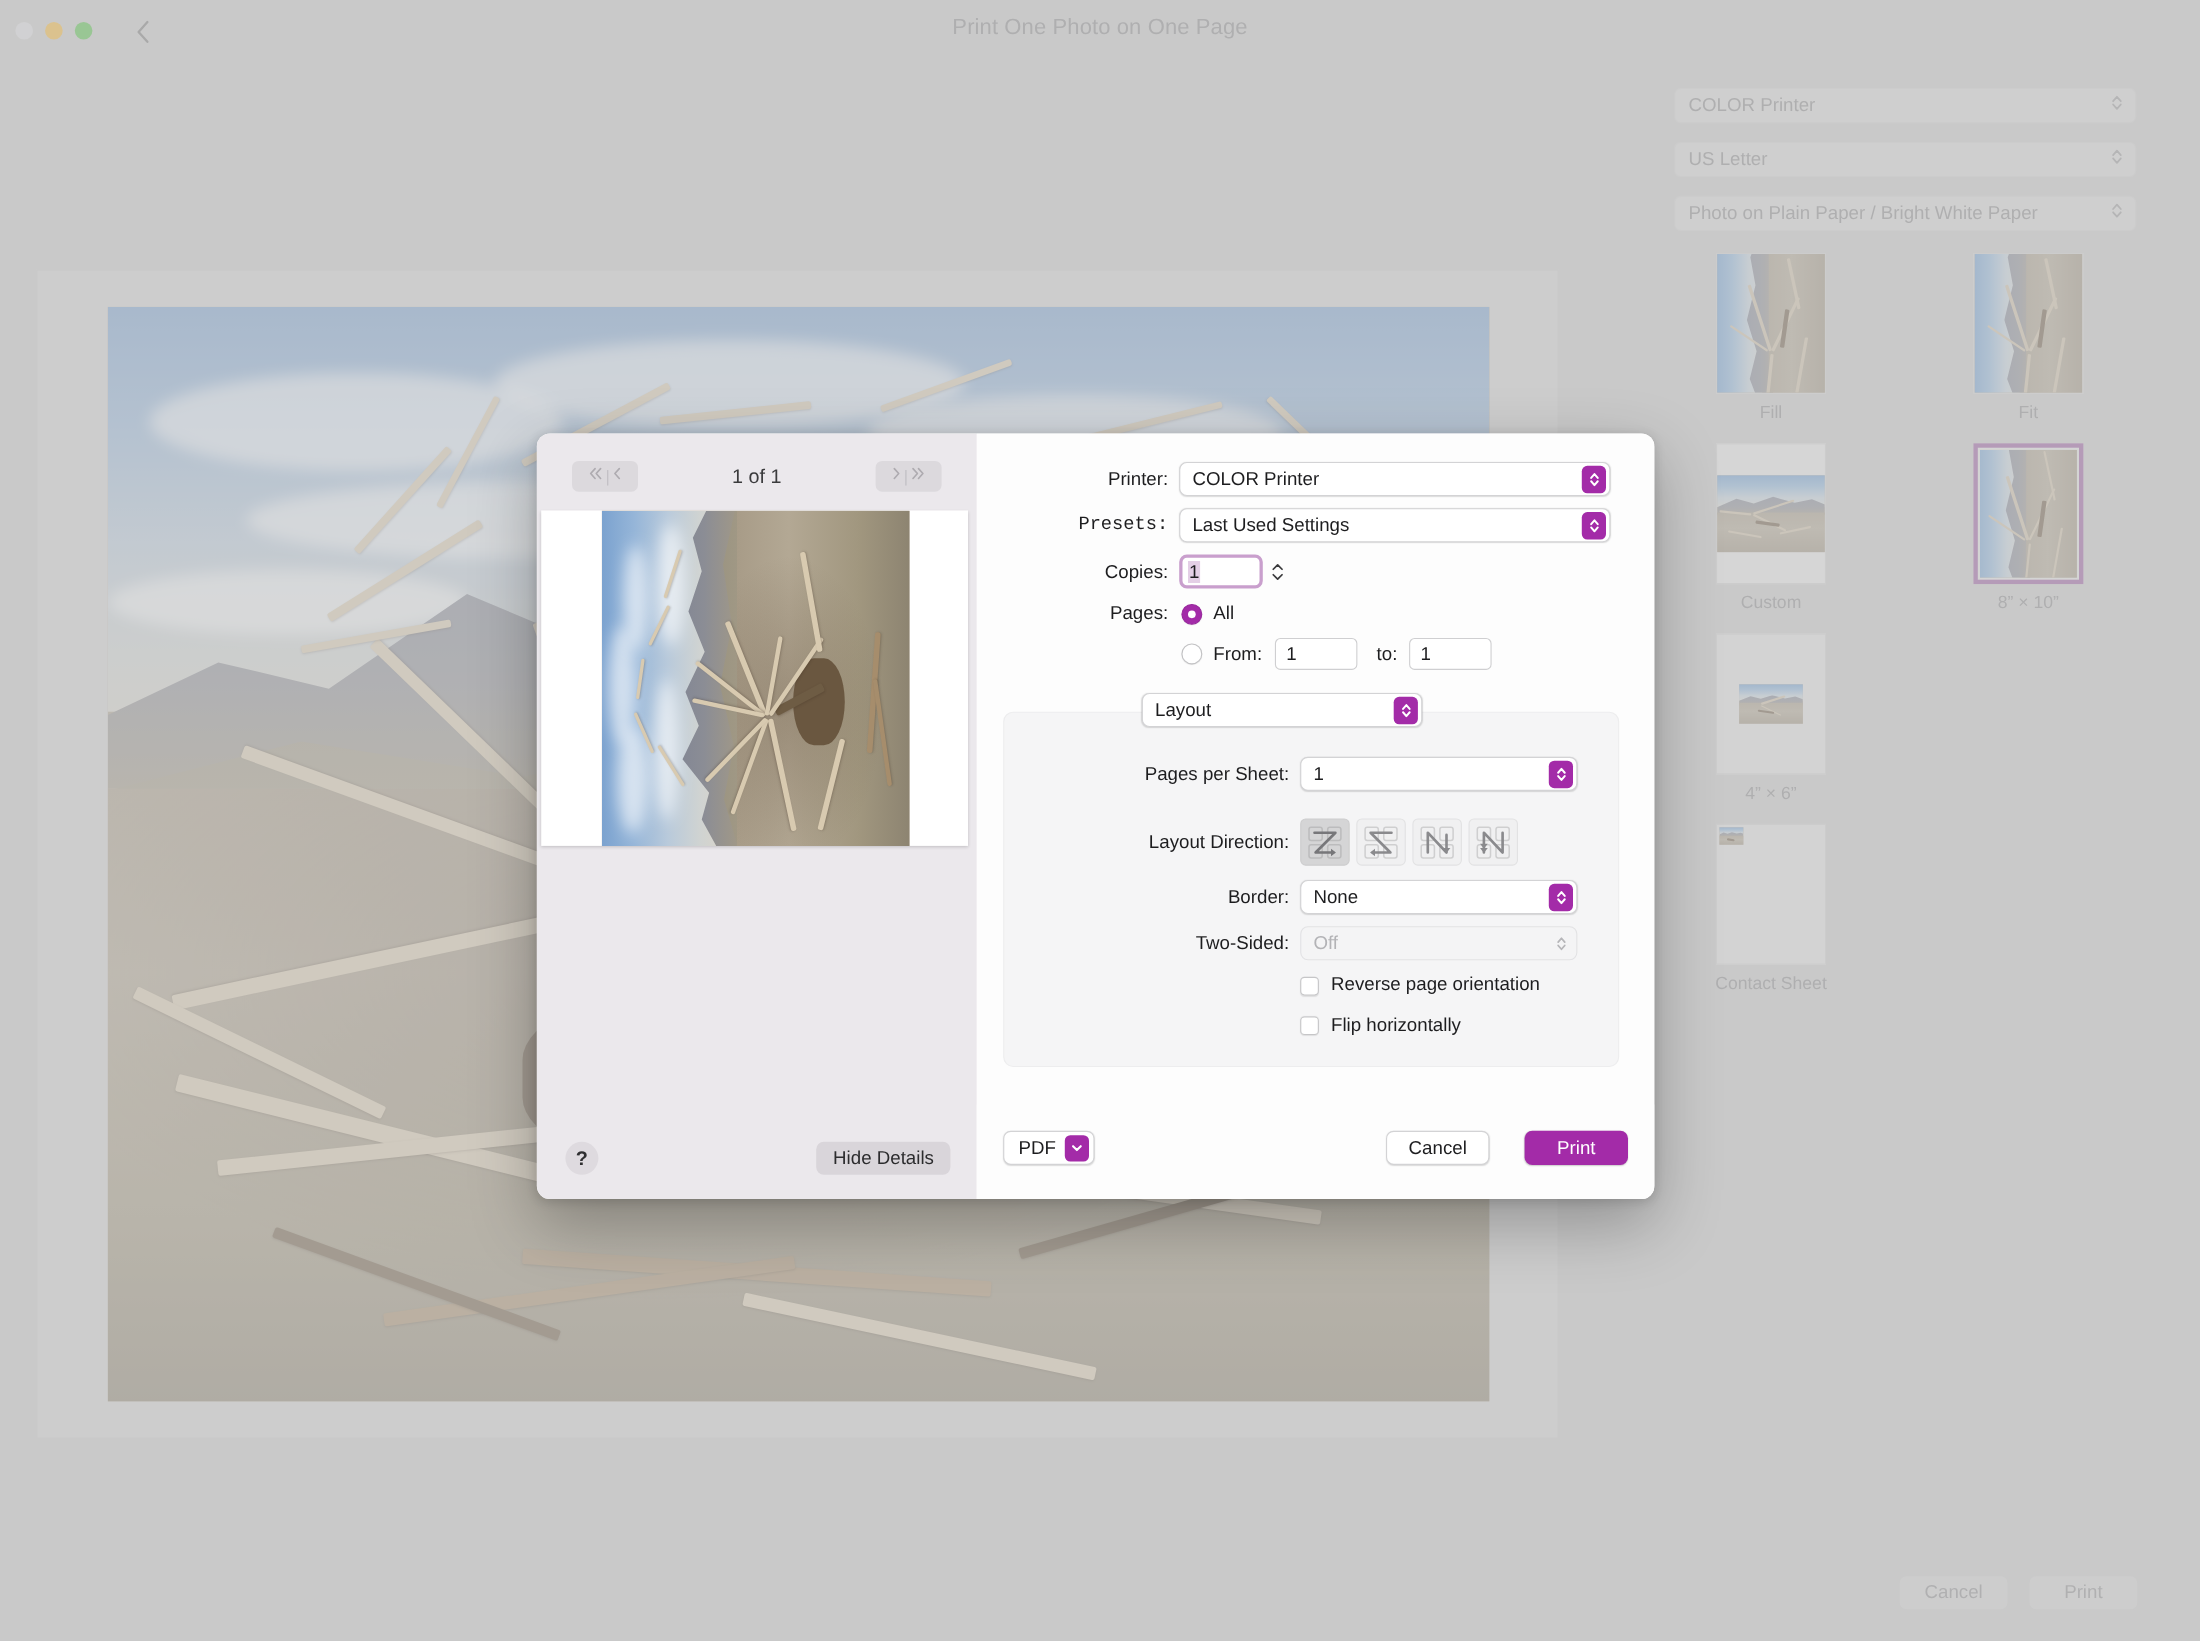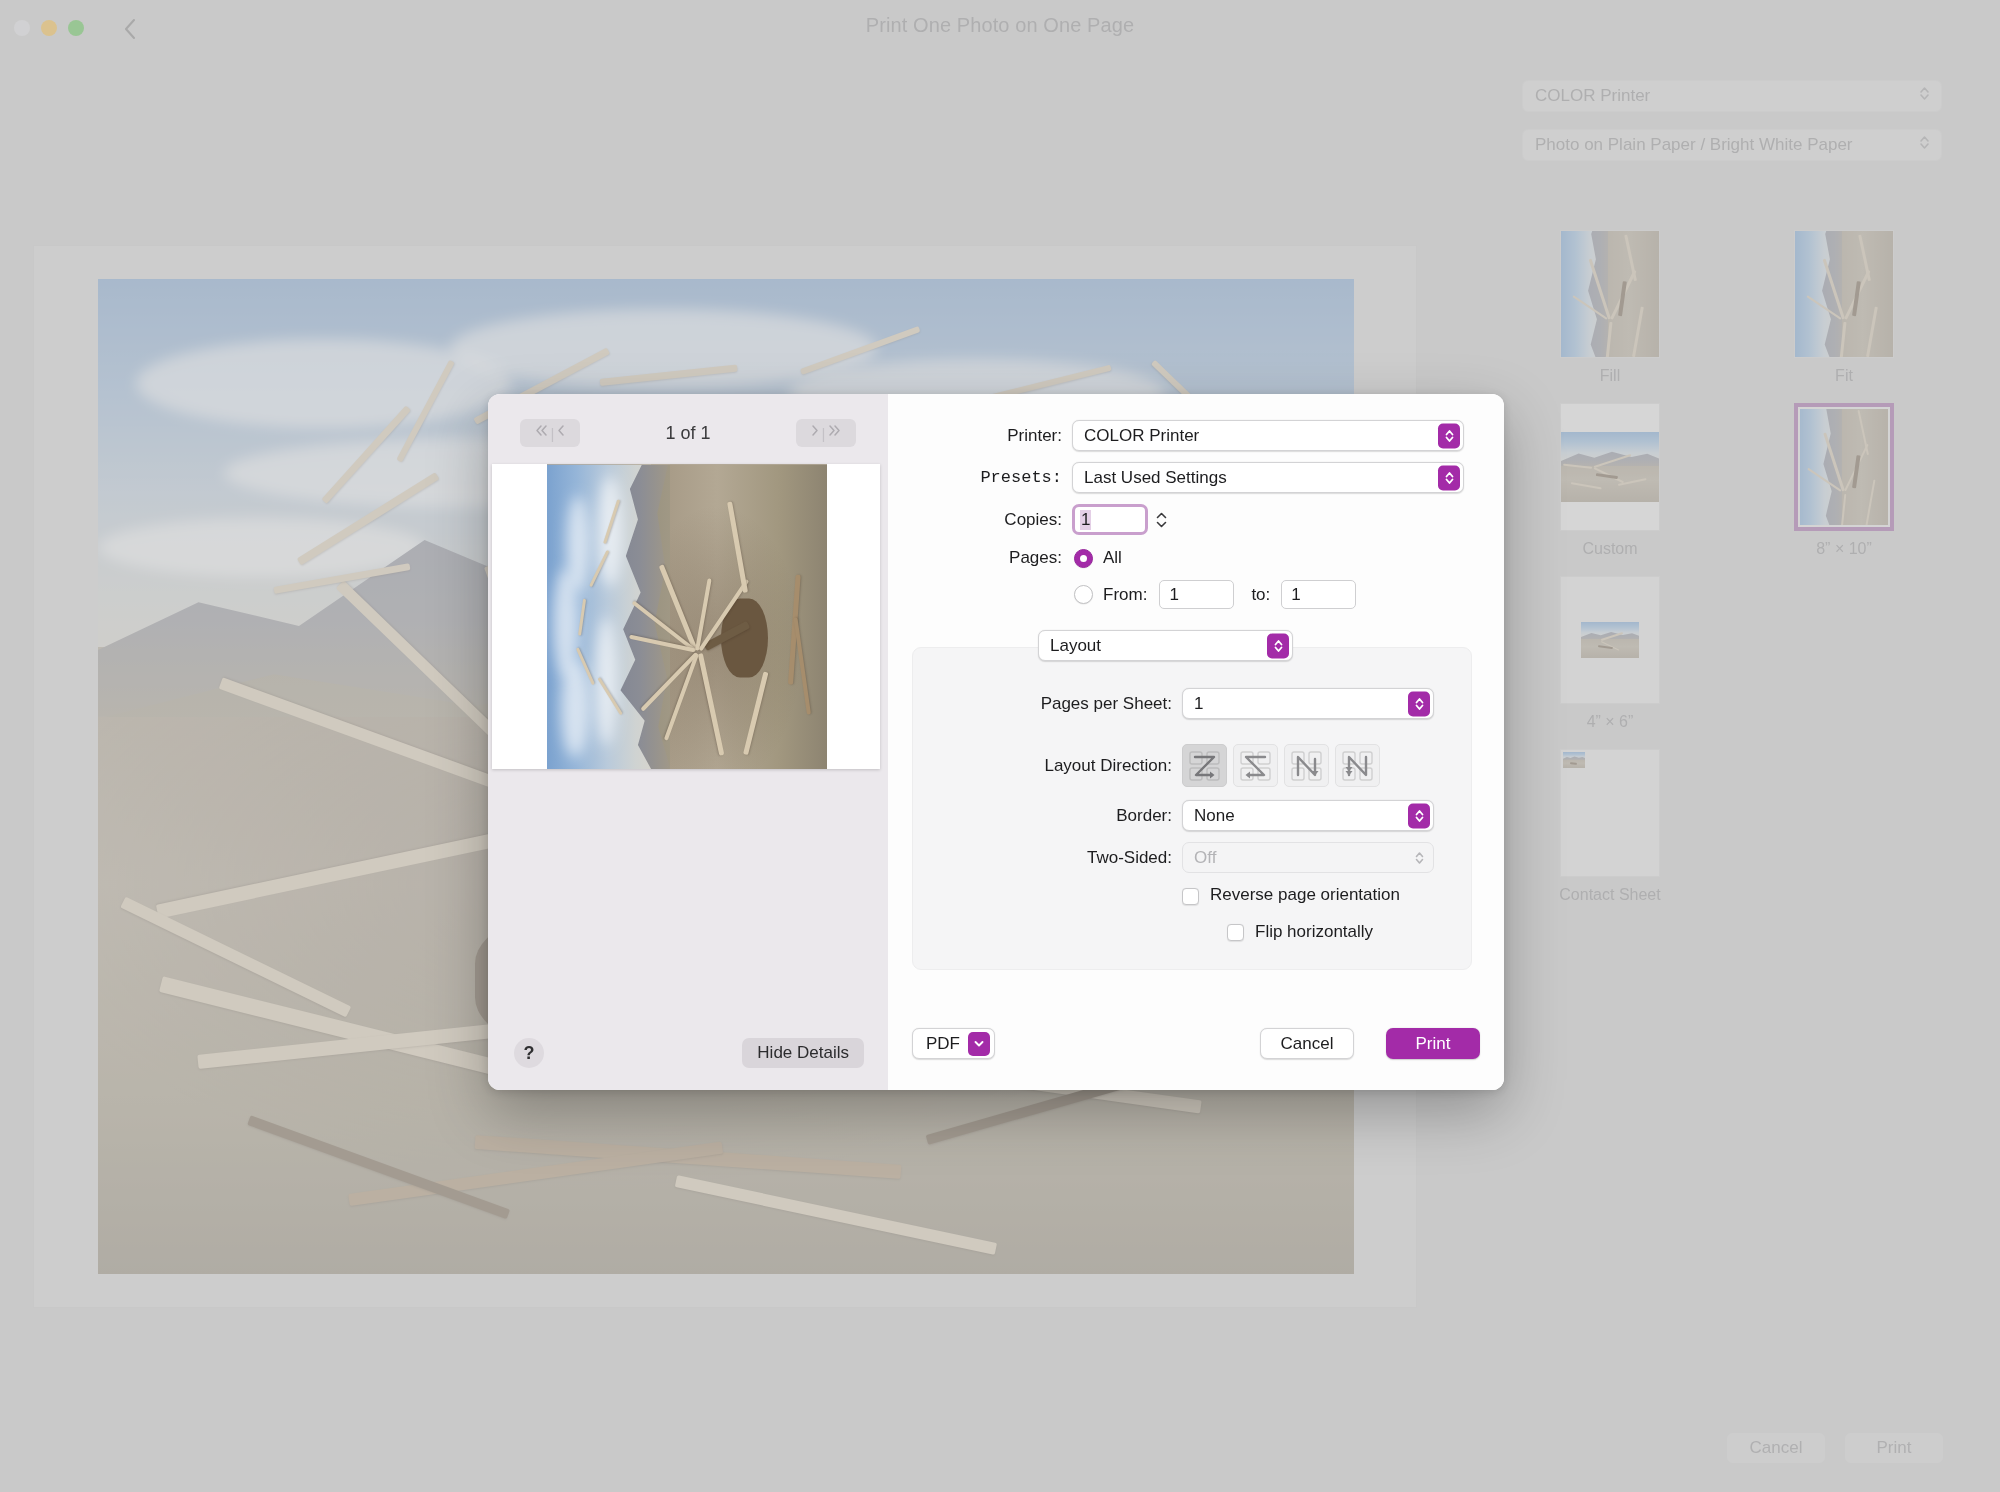--- a/index.html
+++ b/index.html
@@ -568,20 +568,29 @@
         <div class="btw" style="left:46%; top:90%; width:26%; height:1.2%; transform:rotate(12deg);"></div>
         <div class="btw dk" style="left:12%; top:84%; width:22%; height:1.0%; transform:rotate(20deg);"></div>
         <div class="btw dk" style="left:66%; top:86%; width:20%; height:1.0%; transform:rotate(-16deg);"></div>
       </div>
     </div>
   </div>
 
   <div id="sidebar">
     <div class="sb-select">
       <span>COLOR Printer</span>
+      <span class="chev">
+        <svg width="11" height="17" viewBox="0 0 11 17" fill="none" stroke="currentColor" stroke-width="1.6" stroke-linecap="round" stroke-linejoin="round">
+            <path d="M2 7 L5.5 3 L9 7"></path>
+            <path d="M2 10 L5.5 14 L9 10"></path>
+          </svg>
+      </span>
+    </div>
+    <div class="sb-select">
+      <span>US Letter</span>
       <span class="chev">
         <svg width="11" height="17" viewBox="0 0 11 17" fill="none" stroke="currentColor" stroke-width="1.6" stroke-linecap="round" stroke-linejoin="round">
             <path d="M2 7 L5.5 3 L9 7"></path>
             <path d="M2 10 L5.5 14 L9 10"></path>
           </svg>
       </span>
     </div>
     <div class="sb-select">
       <span>Photo on Plain Paper / Bright White Paper</span>
       <span class="chev">
@@ -969,21 +978,21 @@
         </span>
       </div>
     </div>
 
     <div class="row" style="left:24px; top:491px;align-items:flex-end;">
       <div style="width:270px;"></div>
       <div class="checkbox"></div>
       <div style="margin-left:11px; font-size:17px; color:#1d1d1f;">Reverse page orientation</div>
     </div>
 
-    <div class="row" style="left:24px; top:528px;padding-left:45px;">
+    <div class="row" style="left:24px; top:528px;">
       <div style="width:270px;"></div>
       <div class="checkbox"></div>
       <div style="margin-left:11px; font-size:17px; color:#1d1d1f;">Flip horizontally</div>
     </div>
 
     <div id="sheet-actions">
       <div id="pdf-btn">
         <span>PDF</span>
         <span class="chevbox">
           <svg width="12" height="9" viewBox="0 0 12 9" fill="none" stroke="#fff" stroke-width="1.9" stroke-linecap="round" stroke-linejoin="round">

